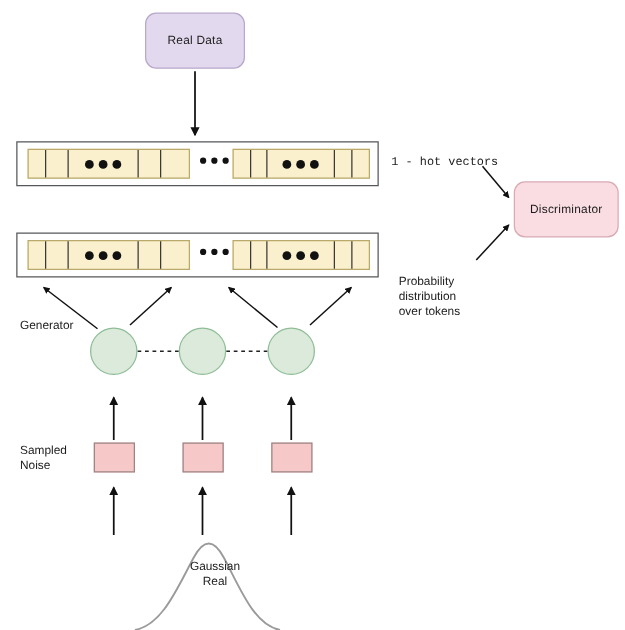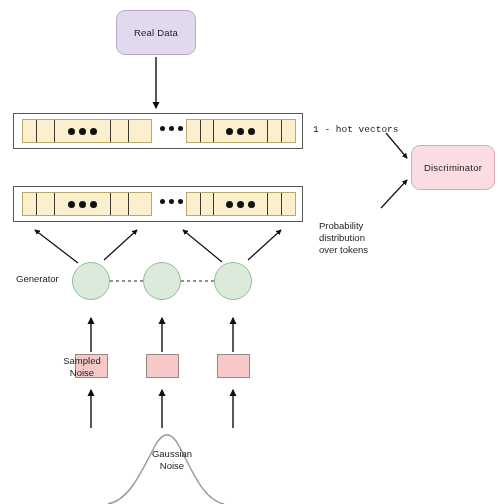--- a/index.html
+++ b/index.html
@@ -139,22 +139,22 @@
   
   .lbl {
     position: absolute;
     font-size: 9.5px;
     color: #1b1b1b;
     line-height: 12px;
     white-space: pre-line;
   }
   #lbl-onehot { left: 313px; top: 124px; font-family: Liberation Mono, monospace; }
   #lbl-prob   { left: 319px; top: 182px; text-align: left; margin-top: 38px; }
-  #lbl-generator { left: 16px; top: 273px; }
-  #lbl-sampled-noise { left: 16px; top: 355px; text-align: center; width: 52px; margin-left: 40px; }
+  #lbl-generator { left: 16px; top: 255px; }
+  #lbl-sampled-noise { left: 16px; top: 355px; text-align: left; width: 52px; }
   #lbl-gaussian { left: 141px; top: 448px; text-align: center; width: 62px; }
 </style>
 </head>
 <body>
 
 <div id="canvas">
 
   <svg id="svg-layer" viewBox="0 0 500 504" xmlns="http://www.w3.org/2000/svg">
     <defs>
       <marker id="ah" viewBox="0 0 10 10" refX="8.5" refY="5" markerWidth="5.2" markerHeight="5.2" orient="auto-start-reverse">
@@ -286,15 +286,15 @@
   <div class="lbl" id="lbl-prob">Probability
 distribution
 over tokens</div>
 
   <div class="lbl" id="lbl-generator">Generator</div>
 
   <div class="lbl" id="lbl-sampled-noise">Sampled
 Noise</div>
 
   <div class="lbl" id="lbl-gaussian">Gaussian
-Noise</div>
+Real</div>
 
 </div>
 
 </body></html>

